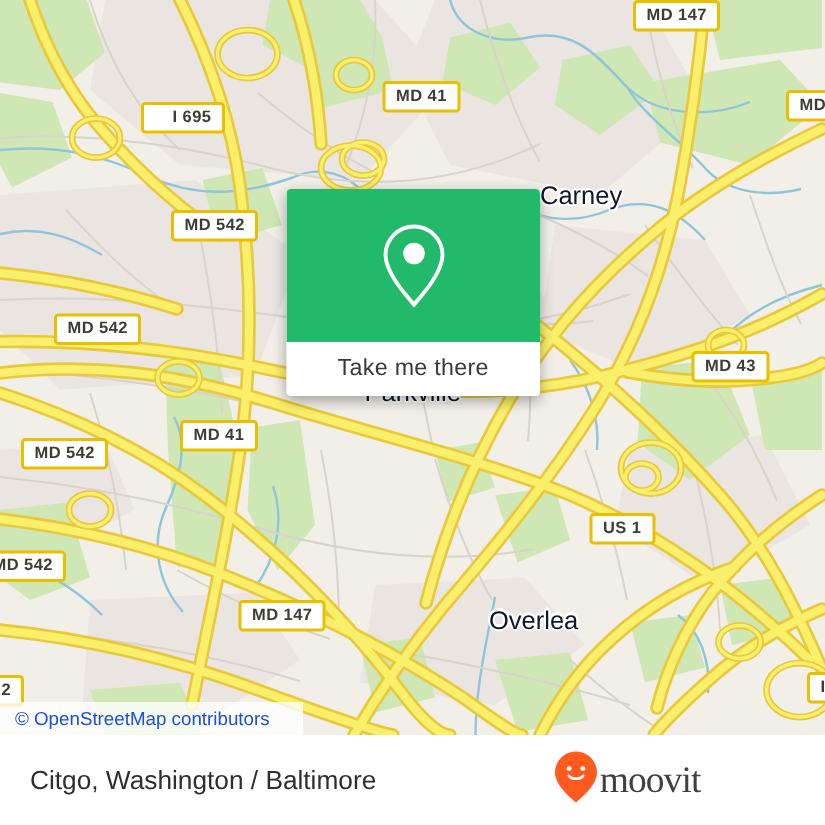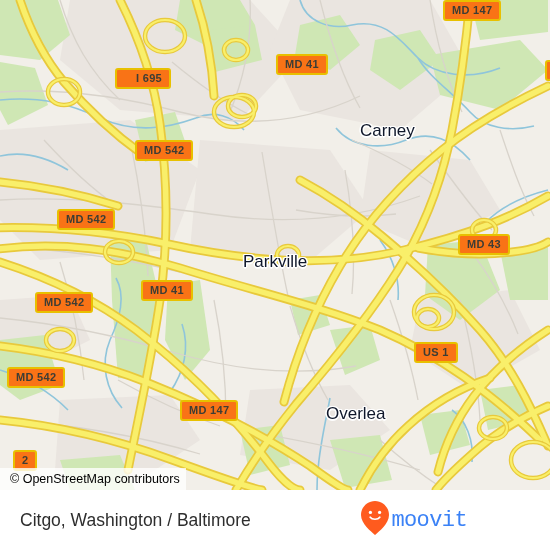--- a/index.html
+++ b/index.html
@@ -27,33 +27,32 @@
     width: 550px;
     height: 490px;
     overflow: hidden;
     background: #f2efe9;
   }
   #map svg { display: block; }
 
   
   .shield {
     position: absolute;
-    background: #f97316;
+    background: #ffffff;
     border: 2px solid #e8c000;
     border-radius: 3px;
     color: #3d3d35;
     font-family: "Liberation Sans", sans-serif;
     font-size: 11px;
     font-weight: bold;
     letter-spacing: 0.3px;
     padding: 2px 7px 3px 7px;
     white-space: nowrap;
     line-height: 12px;
     box-sizing: border-box;
-    margin-left: 21px;
   }
 
   
   .place {
     position: absolute;
     color: #0f172a;
     font-family: "Liberation Sans", sans-serif;
     font-size: 17px;
     white-space: nowrap;
     text-shadow:
@@ -63,23 +62,23 @@
        1px -1px 0 rgba(255,255,255,.95), -1px 1px 0 rgba(255,255,255,.95);
   }
 
   
   #attribution {
     position: absolute;
     left: 0;
     bottom: 0;
     height: 22px;
     line-height: 22px;
-    padding: 0 6px 0 10px;
+    padding: 0 22px 0 10px;
     background: rgba(255,255,255,0.78);
-    color: #000000;
+    color: #1d4ed8;
     font-family: "Liberation Sans", sans-serif;
     font-size: 12.5px;
     white-space: nowrap;
   }
 
   
   #popup-card {
     position: absolute;
     left: 191px;
     top: 126px;
@@ -131,23 +130,23 @@
     font-family: "Liberation Sans", sans-serif;
     font-size: 17.5px;
     white-space: nowrap;
   }
   #brand {
     display: flex;
     align-items: center;
     gap: 1px;
   }
   #brand-wordmark {
-    color: #3b82f6;
-    font-family: Liberation Mono, monospace;
-    font-size: 22px;
+    color: #404040;
+    font-family: Liberation Serif, serif;
+    font-size: 25px;
     font-weight: normal;
     letter-spacing: -0.6px;
     line-height: 33px;
   }
 </style>
 </head>
 <body>
 
 <div id="app">
 
@@ -312,30 +311,43 @@
     <div class="place" style="left:243px; top:252px;">Parkville</div>
     <div class="place" style="left:326px; top:404px;">Overlea</div>
 
     <div class="shield" style="left:422px; top:0px;">MD 147</div>
     <div class="shield" style="left:94px; top:68px;padding-left:19px;">I 695</div>
     <div class="shield" style="left:255px; top:54px;">MD 41</div>
     <div class="shield" style="left:114px; top:140px;">MD 542</div>
     <div class="shield" style="left:36px; top:209px;">MD 542</div>
     <div class="shield" style="left:120px; top:280px;">MD 41</div>
     <div class="shield" style="left:14px; top:292px;">MD 542</div>
-    <div class="shield" style="left:437px; top:234px;text-align:right;">MD 43</div>
+    <div class="shield" style="left:461px; top:234px;text-align:right;">MD 43</div>
     <div class="shield" style="left:393px; top:342px;">US 1</div>
     <div class="shield" style="left:-14px; top:367px;">MD 542</div>
     <div class="shield" style="left:159px; top:400px;">MD 147</div>
     <div class="shield" style="left:-8px; top:450px;">2</div>
     <div class="shield" style="left:538px; top:448px;">I</div>
     <div class="shield" style="left:524px; top:60px;">MD 4</div>
 
     <div id="attribution">© OpenStreetMap contributors</div>
 
+    <div id="popup-card">
+      <div id="popup-green">
+        <span>
+          <svg width="46" height="58" viewBox="0 0 46 58" aria-hidden="true">
+            <path d="M23 3 C12.5 3 4 11.5 4 22 C4 33.5 17 48 23 55 C29 48 42 33.5 42 22 C42 11.5 33.5 3 23 3 Z" fill="none" stroke="#ffffff" stroke-width="2.6"></path>
+            <circle cx="23" cy="21" r="7.2" fill="#ffffff"></circle>
+          </svg>
+        </span>
+      </div>
+      <div id="popup-button">
+        <span id="popup-button-label">Take me there</span>
+      </div>
+    </div>
   </div>
 
   <div id="footer">
     <div id="footer-title">Citgo, Washington / Baltimore</div>
 
     <div id="brand">
       <span>
         <svg width="30" height="36" viewBox="0 0 30 36" aria-hidden="true">
           <path d="M15 1 C7.3 1 1 7.3 1 15 C1 23.5 11 31.5 15 35 C19 31.5 29 23.5 29 15 C29 7.3 22.7 1 15 1 Z" fill="#ff5b1e"></path>
           <circle cx="10.4" cy="12.4" r="1.65" fill="#ffffff"></circle>

